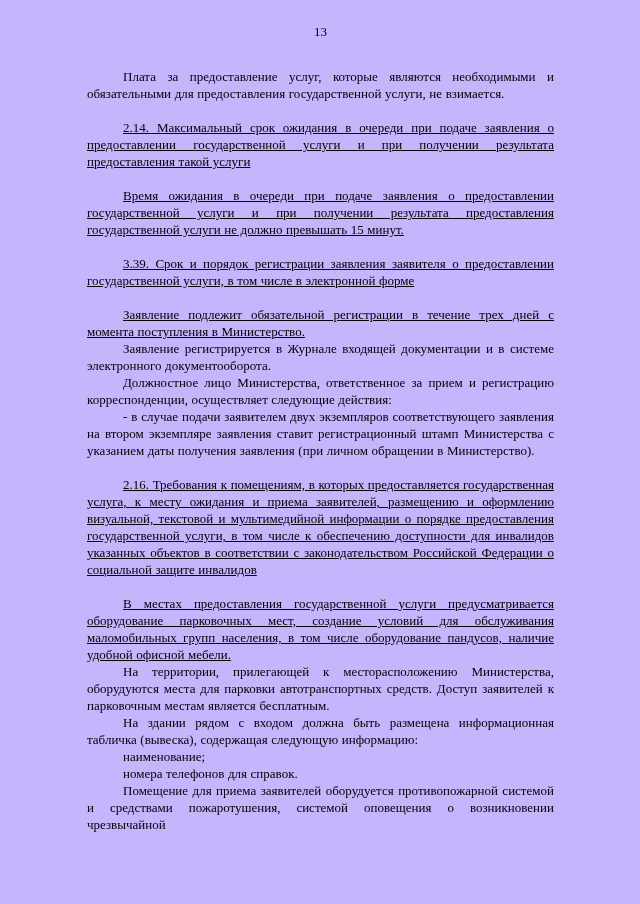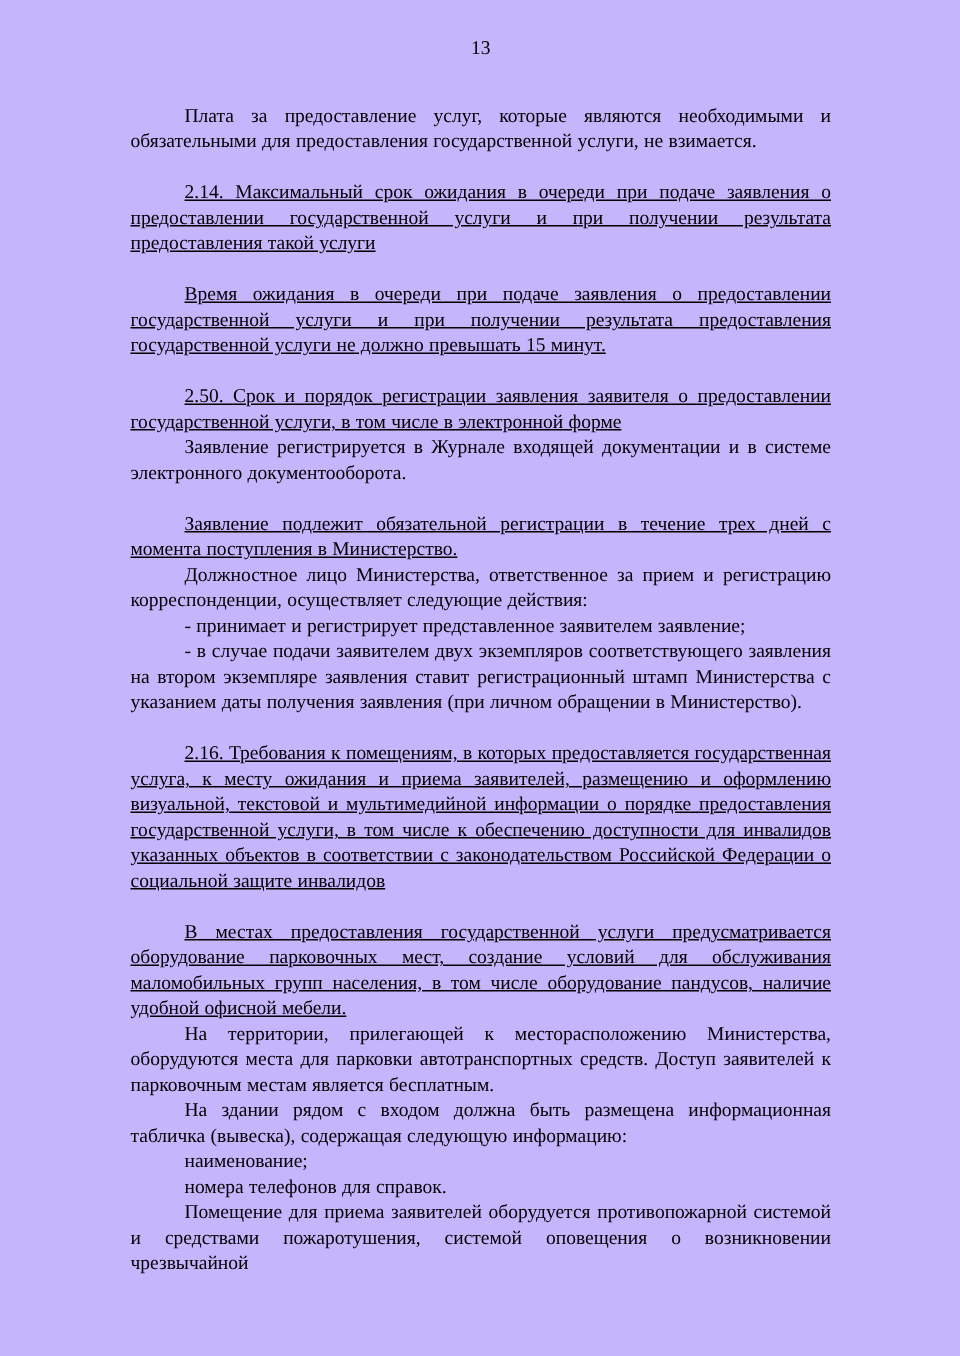--- a/index.html
+++ b/index.html
@@ -45,25 +45,24 @@
   </style>
 </head>
 <body>
 
 <div class="page">
   <div class="page-number">13</div>
   <div class="doc-body" id="doc-body">
       <p class="para">Плата за предоставление услуг, которые являются необходимыми и обязательными для предоставления государственной услуги, не взимается.</p>
       <p class="para space-before">2.14. Максимальный срок ожидания в очереди при подаче заявления о предоставлении государственной услуги и при получении результата предоставления такой услуги</p>
       <p class="para space-before">Время ожидания в очереди при подаче заявления о предоставлении государственной услуги и при получении результата предоставления государственной услуги не должно превышать 15 минут.</p>
-      <p class="para space-before">2.50. Срок и порядок регистрации заявления заявителя о предоставлении государственной услуги, в том числе в электронной форме</p>
+      <p class="para space-before">3.39. Срок и порядок регистрации заявления заявителя о предоставлении государственной услуги, в том числе в электронной форме</p>
+      <p class="para space-before">Заявление подлежит обязательной регистрации в течение трех дней с момента поступления в Министерство.</p>
       <p class="para">Заявление регистрируется в Журнале входящей документации и в системе электронного документооборота.</p>
-      <p class="para space-before">Заявление подлежит обязательной регистрации в течение трех дней с момента поступления в Министерство.</p>
       <p class="para">Должностное лицо Министерства, ответственное за прием и регистрацию корреспонденции, осуществляет следующие действия:</p>
-      <p class="para">- принимает и регистрирует представленное заявителем заявление;</p>
       <p class="para">- в случае подачи заявителем двух экземпляров соответствующего заявления на втором экземпляре заявления ставит регистрационный штамп Министерства с указанием даты получения заявления (при личном обращении в Министерство).</p>
       <p class="para space-before">2.16. Требования к помещениям, в которых предоставляется государственная услуга, к месту ожидания и приема заявителей, размещению и оформлению визуальной, текстовой и мультимедийной информации о порядке предоставления государственной услуги, в том числе к обеспечению доступности для инвалидов указанных объектов в соответствии с законодательством Российской Федерации о социальной защите инвалидов</p>
       <p class="para space-before">В местах предоставления государственной услуги предусматривается оборудование парковочных мест, создание условий для обслуживания маломобильных групп населения, в том числе оборудование пандусов, наличие удобной офисной мебели.</p>
       <p class="para">На территории, прилегающей к месторасположению Министерства, оборудуются места для парковки автотранспортных средств. Доступ заявителей к парковочным местам является бесплатным.</p>
       <p class="para">На здании рядом с входом должна быть размещена информационная табличка (вывеска), содержащая следующую информацию:</p>
       <p class="para">наименование;</p>
       <p class="para">номера телефонов для справок.</p>
       <p class="para">Помещение для приема заявителей оборудуется противопожарной системой и средствами пожаротушения, системой оповещения о возникновении чрезвычайной</p>
     </div>
 </div>

